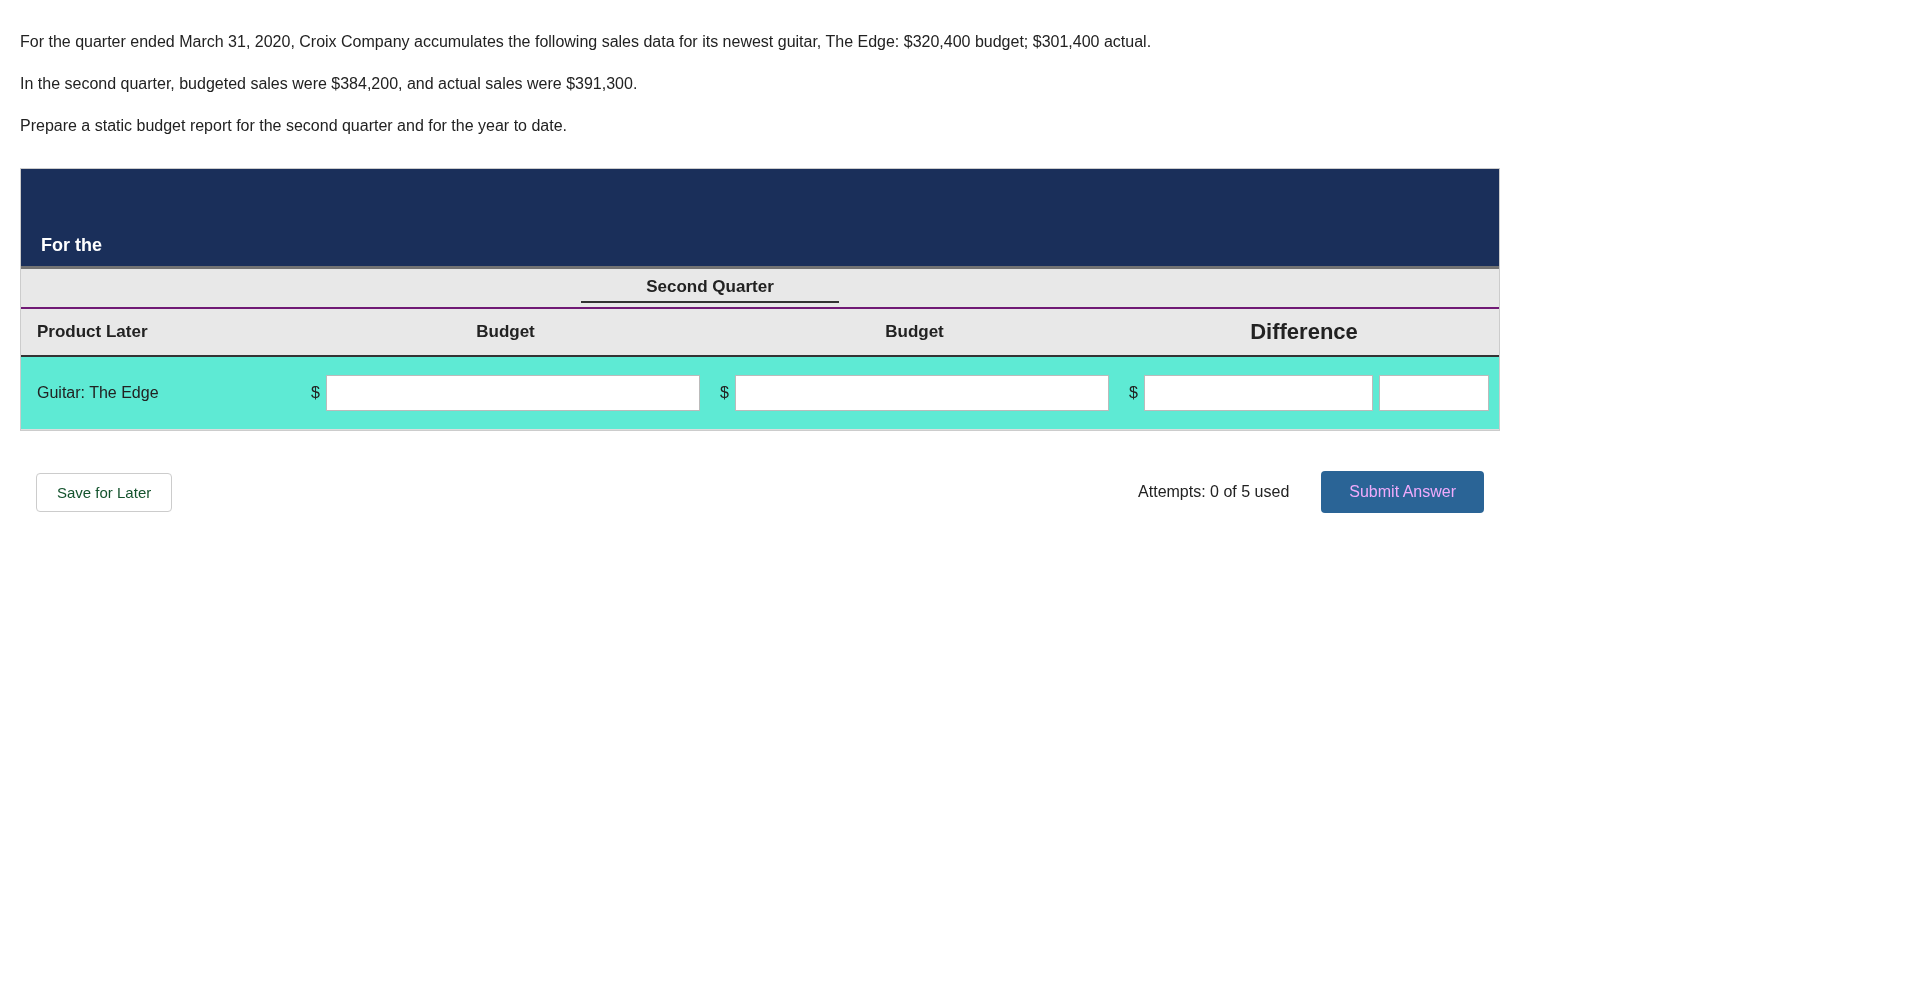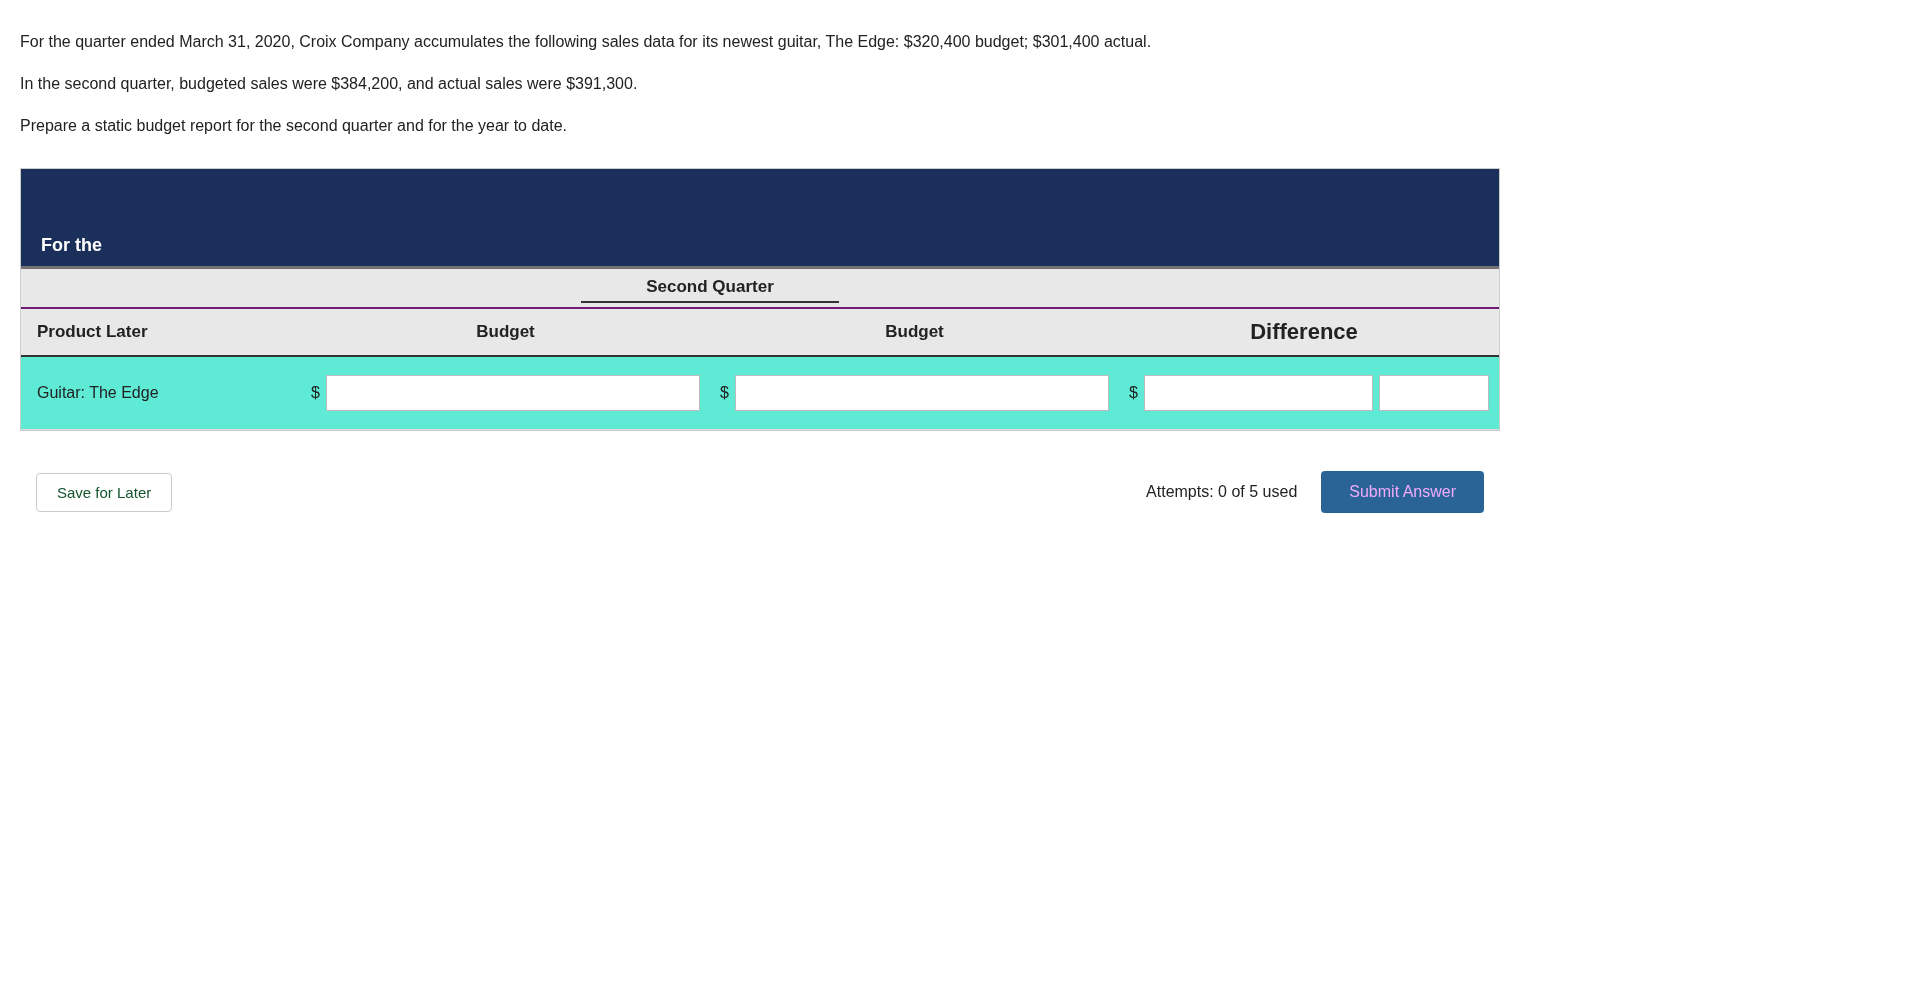--- a/index.html
+++ b/index.html
@@ -165,21 +165,21 @@
       padding: 10px 20px;
       font-size: 15px;
       cursor: pointer;
       border-radius: 4px;
       color: #14532d;
     }
 
     .attempts-submit {
       display: flex;
       align-items: center;
-      gap: 24px;
+      gap: 32px;
     }
 
     .attempts-text {
       font-size: 16px;
       color: #222;
       font-weight: normal;
     }
 
     .submit-btn {
       background-color: #2a6496;

